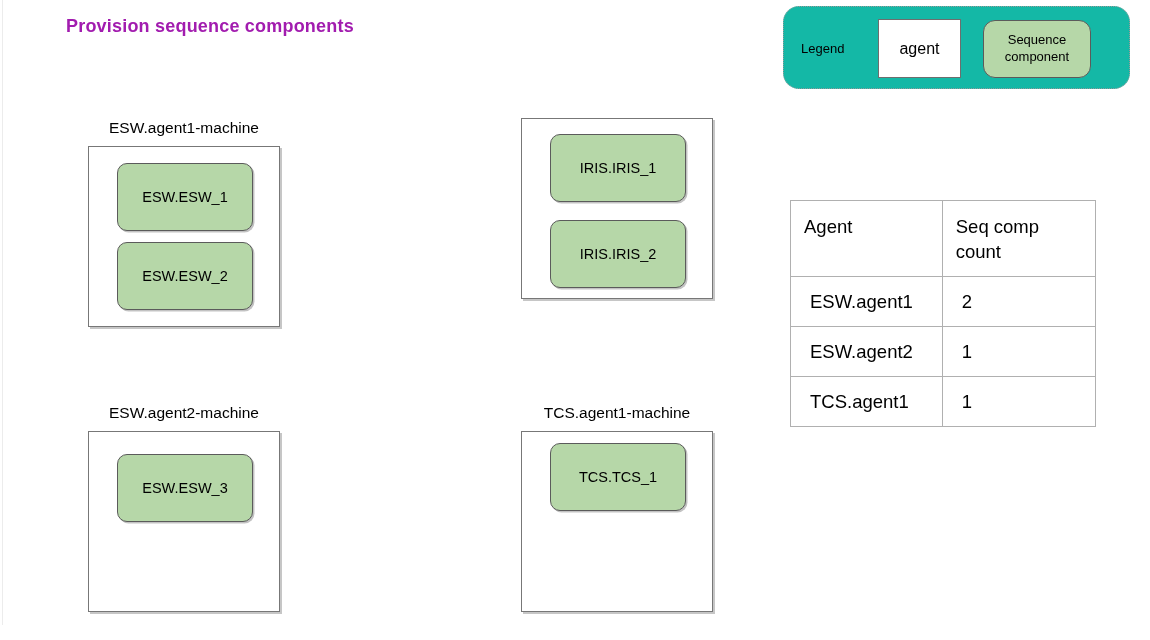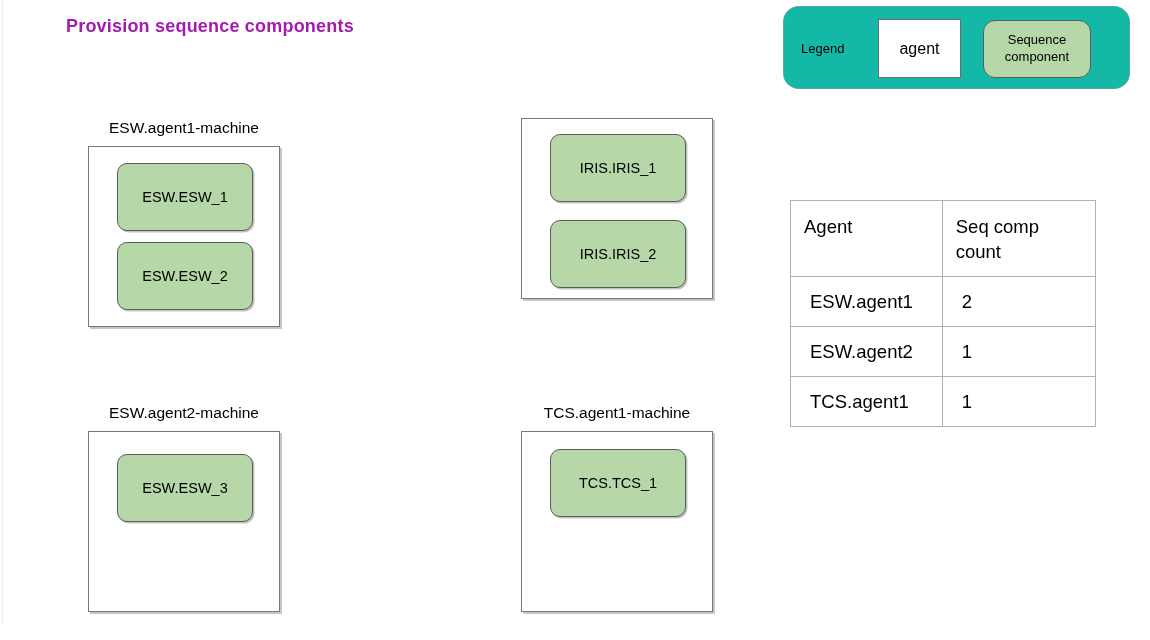--- a/index.html
+++ b/index.html
@@ -122,21 +122,21 @@
   <div class="machine-box">
     <div class="comp" style="top:22px;">
       <span>ESW.ESW_3</span>
     </div>
   </div>
 </div>
 
 <div class="machine" style="left:521px; top:403px;">
   <div class="machine-label">TCS.agent1-machine</div>
   <div class="machine-box">
-    <div class="comp" style="top:17px;">
+    <div class="comp" style="top:11px;">
       <span>TCS.TCS_1</span>
     </div>
   </div>
 </div>
 
 <table class="agents-table">
   <thead>
     <tr>
       <th class="col-agent">Agent</th>
       <th class="col-count">Seq comp count</th>

